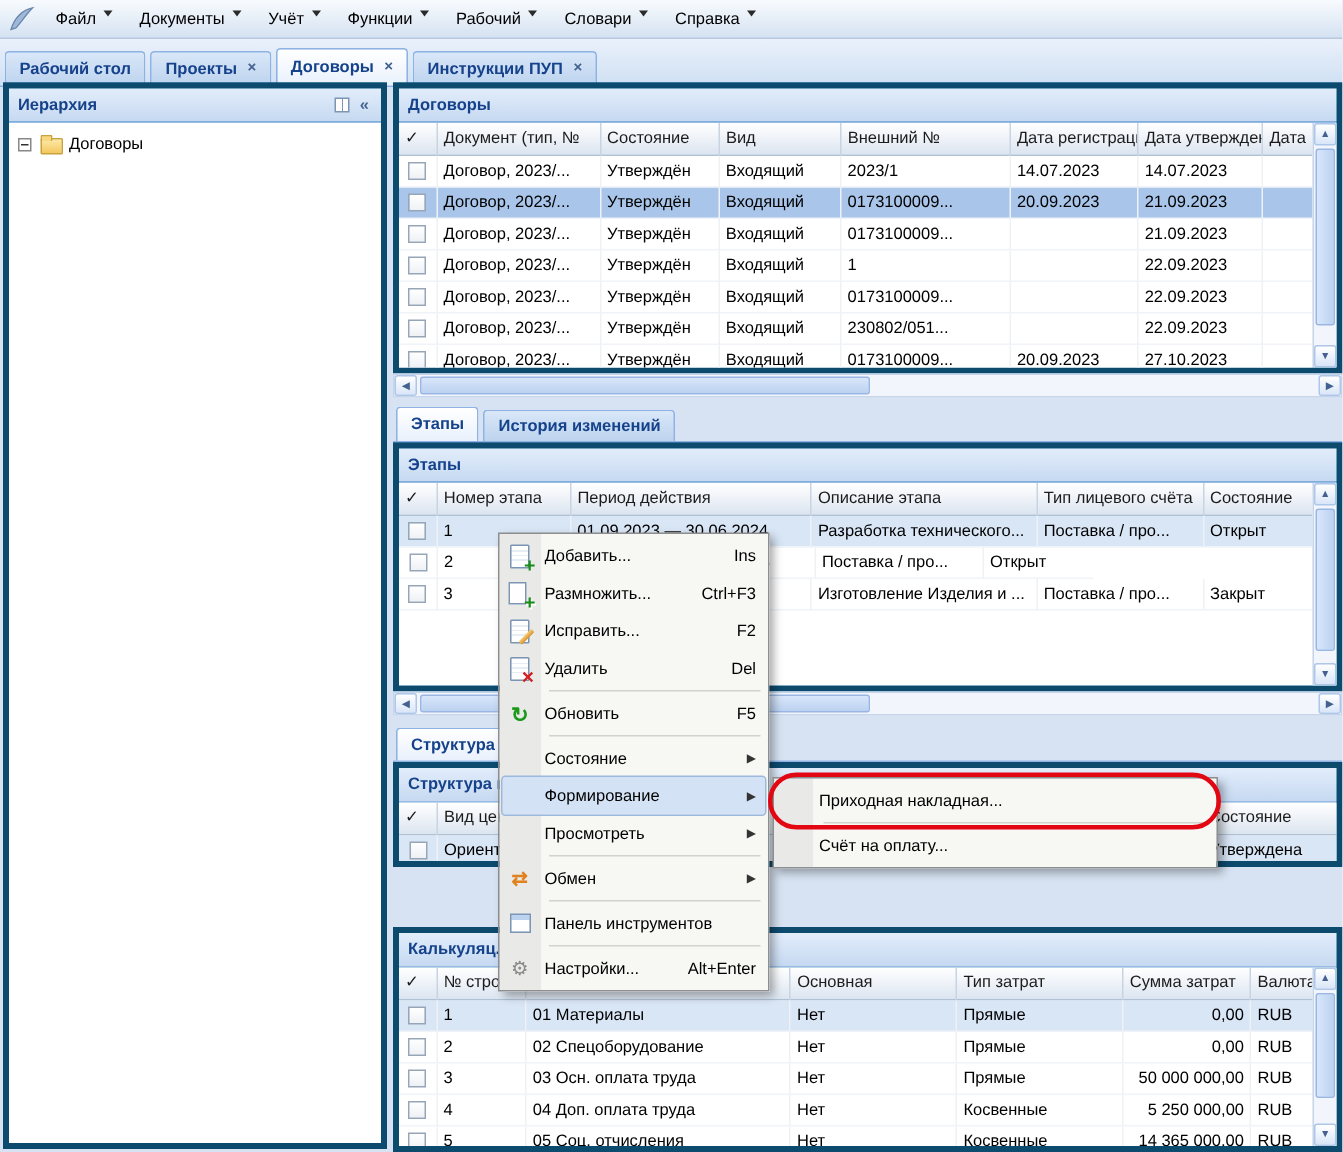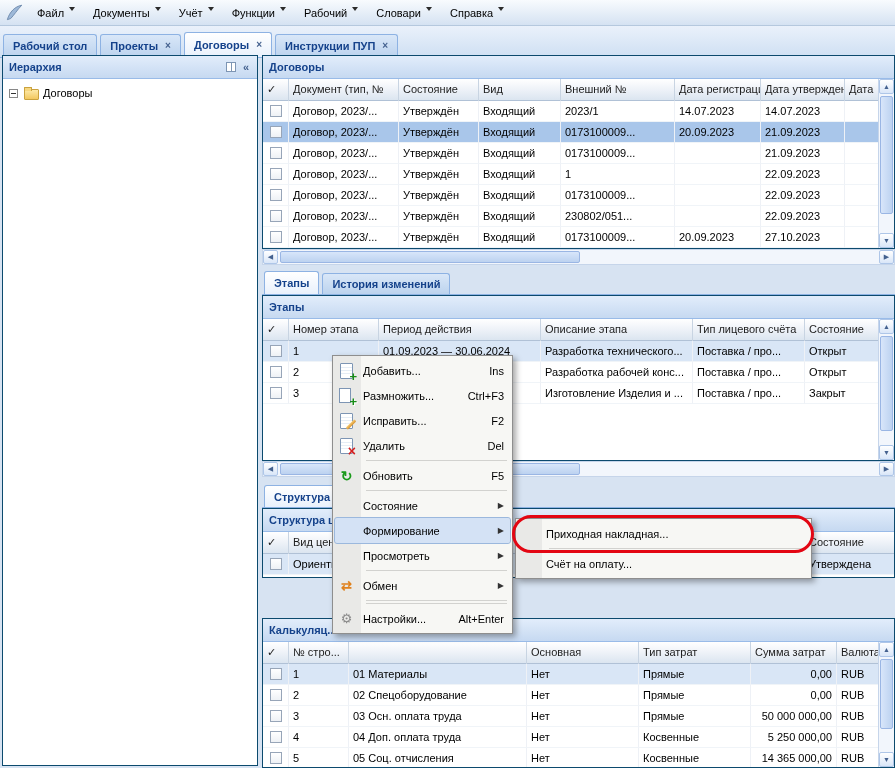--- a/index.html
+++ b/index.html
@@ -18,21 +18,21 @@
 .tab{height:23px;display:flex;align-items:center;padding:0 9px;border:1px solid #8db2e3;border-bottom:none;border-radius:3px 3px 0 0;background:linear-gradient(#d9e7f8,#bcd3ee);color:#15428b;font-weight:bold;white-space:nowrap}
 .tab.active{background:linear-gradient(#ffffff,#e9f1fc);height:25px}
 .tab-close{margin-left:7px;color:#44618f;font-size:10px;line-height:10px}
 .subtabbar{position:absolute;left:262px;top:270px;width:633px;height:25px;display:flex;align-items:flex-end;gap:3px;border-bottom:1px solid #8db2e3;padding-left:2px}
 .subtabbar .tab{height:21px}
 .subtabbar .tab.active{height:23px}
 .structtabbar{position:absolute;left:262px;top:484px;width:633px;height:24px;display:flex;align-items:flex-end;padding-left:2px;border-bottom:1px solid #8db2e3}
 .structtabbar .tab{height:22px}
 
 
-.panel{position:absolute;border:1px solid #0c4a6e;background:#0369a1}
+.panel{position:absolute;border:4px solid #0c4a6e;background:#0369a1}
 .panel-header{height:23px;background:linear-gradient(#e2edfb,#c6d9f1);border-bottom:1px solid #99bbe8;color:#15428b;font-weight:bold;display:flex;align-items:center;padding:0 6px;gap:5px}
 .panel-body{position:absolute;left:0;right:0;top:23px;bottom:0;background:#fff;overflow:hidden}
 .spacer{flex:1}
 .hdr-btn{color:#44618f;font-weight:bold;font-size:11px;line-height:11px;padding:0 2px}
 .mini-grid{width:10px;height:10px;border:1px solid #7d95b4;background:linear-gradient(90deg,#fff 0 4px,#7d95b4 4px 5px,#fff 5px)}
 
 
 .grid{position:absolute;left:0;top:0;bottom:0}
 .grid.with-vs{right:16px}
 .grid.full{right:0}
@@ -325,21 +325,20 @@
             <span class="cell s4">Разработка технического...</span>
             <span class="cell s5">Поставка / про...</span>
             <span class="cell s6">Открыт</span>
           </div>
           <div class="grid-row">
             <span class="cell s1 cb-cell">
               <span class="cb"></span>
             </span>
             <span class="cell s2">2</span>
             <span class="cell s3">01.07.2024 — 31.12.2024</span>
-            <span class="cell s4">Разработка рабочей конс...</span>
             <span class="cell s5">Поставка / про...</span>
             <span class="cell s6">Открыт</span>
           </div>
           <div class="grid-row">
             <span class="cell s1 cb-cell">
               <span class="cb"></span>
             </span>
             <span class="cell s2">3</span>
             <span class="cell s3">01.01.2025 — 30.06.2025</span>
             <span class="cell s4">Изготовление Изделия и ...</span>
@@ -509,20 +508,24 @@
       <span class="lbl">Просмотреть</span>
       <span class="sub-arrow">▶</span>
     </div>
     <div class="msep"></div>
     <div class="mi">
       <span class="ico ico-exchange"></span>
       <span class="lbl">Обмен</span>
       <span class="sub-arrow">▶</span>
     </div>
     <div class="msep"></div>
+    <div class="mi">
+      <span class="ico ico-toolbar"></span>
+      <span class="lbl">Панель инструментов</span>
+    </div>
     <div class="msep"></div>
     <div class="mi">
       <span class="ico ico-settings"></span>
       <span class="lbl">Настройки...</span>
       <span class="sc">Alt+Enter</span>
     </div>
   </div>
 
   <div class="submenu">
     <div class="mi">

